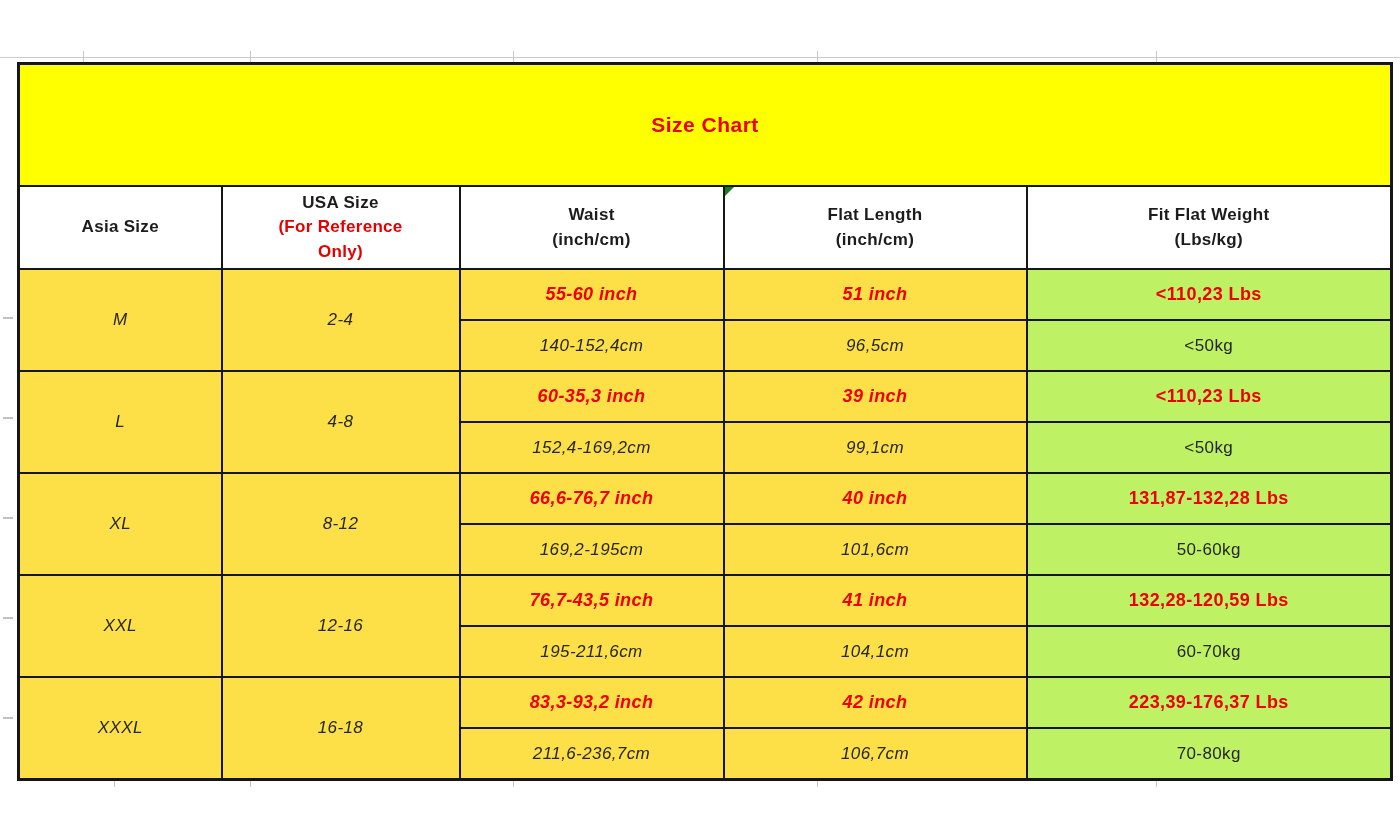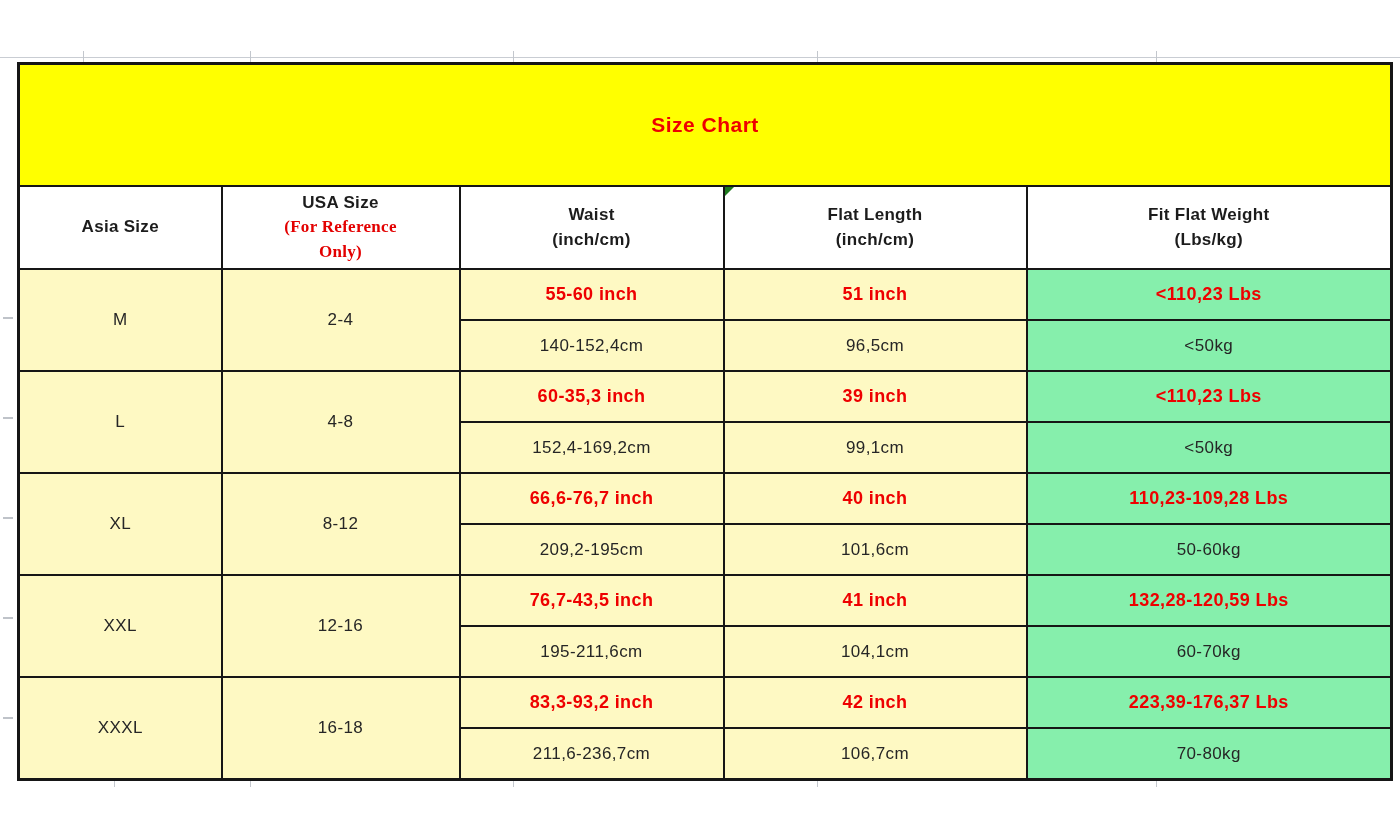--- a/index.html
+++ b/index.html
@@ -21,27 +21,27 @@
 
   .title-cell {
     height:120px; background:#ffff00; color:#ee0000;
     font-size:21px; font-weight:bold; text-align:center; letter-spacing:0.5px;
   }
   .header-row th {
     height:81px; background:#ffffff; color:#1c1c1c; font-weight:bold;
     font-size:17px; text-align:center; line-height:1.45; letter-spacing:0.3px;
     position:relative; vertical-align:middle;
   }
-  .hdr-sub-red { color:#e30000; max-width:158px; margin:0 auto;font-family:Liberation Serif, serif; }
+  .hdr-sub-red { color:#e30000; max-width:158px; margin:0 auto; }
   .err-tri {
     position:absolute; top:0; left:0; width:0; height:0;
     border-top:9px solid #1e7a1e; border-right:9px solid transparent;
   }
-  .cell-blue { background:#fef9c3; }
-  .cell-white { background:#86efac; }
+  .cell-blue { background:#fde047;font-style:italic; }
+  .cell-white { background:#bef264; }
   .val {
     height:49px; color:#262626; font-size:17px; text-align:center;
     letter-spacing:0.4px; vertical-align:middle;
   }
   .val-red {
     height:49px; color:#ee0000; font-size:18px; font-weight:bold;
     text-align:center; letter-spacing:0.4px; vertical-align:middle;
   }
 </style>
 </head>
@@ -125,24 +125,24 @@
     <td class="cell-blue val">152,4-169,2cm</td>
     <td class="cell-blue val">99,1cm</td>
     <td class="cell-white val">&lt;50kg</td>
   </tr>
 
   <tr>
     <td rowspan="2" class="cell-blue val">XL</td>
     <td rowspan="2" class="cell-blue val">8-12</td>
     <td class="cell-blue val-red">66,6-76,7 inch</td>
     <td class="cell-blue val-red">40 inch</td>
-    <td class="cell-white val-red">110,23-109,28 Lbs</td>
+    <td class="cell-white val-red">131,87-132,28 Lbs</td>
   </tr>
   <tr>
-    <td class="cell-blue val">209,2-195cm</td>
+    <td class="cell-blue val">169,2-195cm</td>
     <td class="cell-blue val">101,6cm</td>
     <td class="cell-white val">50-60kg</td>
   </tr>
 
   <tr>
     <td rowspan="2" class="cell-blue val">XXL</td>
     <td rowspan="2" class="cell-blue val">12-16</td>
     <td class="cell-blue val-red">76,7-43,5 inch</td>
     <td class="cell-blue val-red">41 inch</td>
     <td class="cell-white val-red">132,28-120,59 Lbs</td>

